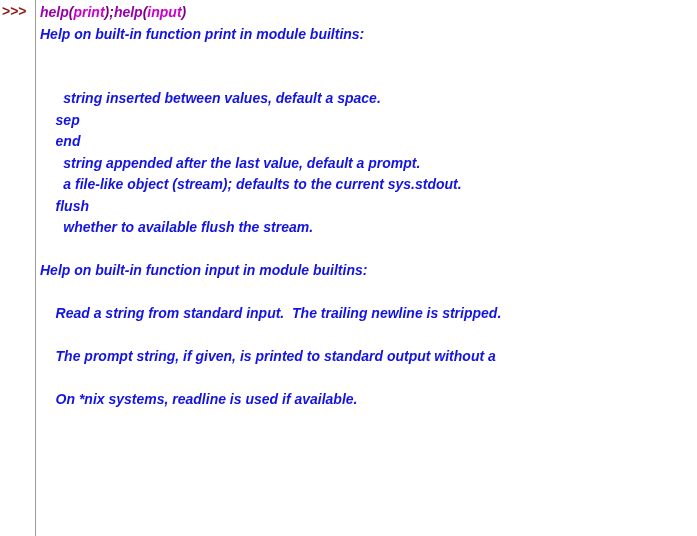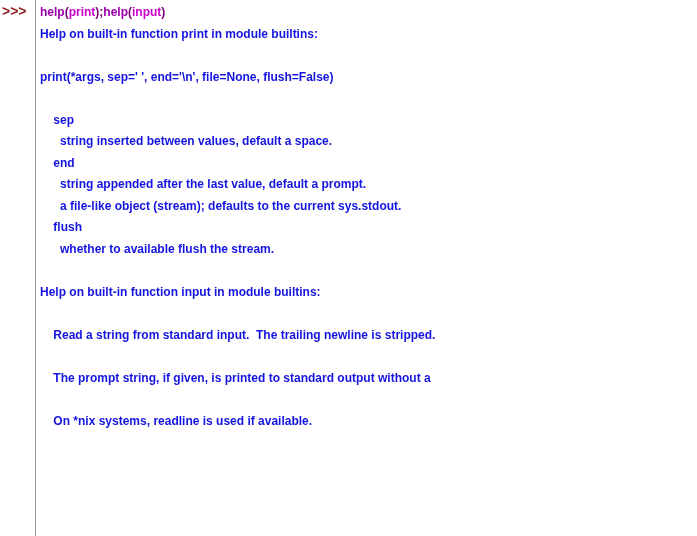--- a/index.html
+++ b/index.html
@@ -46,26 +46,27 @@
 
   .content {
     position: absolute;
     left: 40px;
     top: 2px;
     width: 655px;
   }
 
   .line {
     font-family: "Liberation Sans", sans-serif;
-    font-size: 12px;
+    font-size: 14px;
     line-height: 21.5px;
     font-weight: bold;
     color: #1414e0;
     white-space: pre;
     height: 21.5px;
+    font-style: italic;
   }
 
   .line.blank {
     color: transparent;
   }
 
   
   .line.input-echo {
     color: #1414e0;
   }
@@ -86,24 +87,23 @@
 
   <div class="gutter-rule"></div>
 
   <div class="prompt">&gt;&gt;&gt;</div>
 
   <div class="content">
     <div class="line input-echo" id="input-echo"><span class="tok-builtin">help</span><span class="tok-plain">(</span><span class="tok-arg">print</span><span class="tok-plain">);</span><span class="tok-builtin">help</span><span class="tok-plain">(</span><span class="tok-arg">input</span><span class="tok-plain">)</span></div>
     <div id="output-lines">
         <div class="line">Help on built-in function print in module builtins:</div>
         <div class="line blank">&nbsp;</div>
-        <div class="line">print(*args, sep=' ', end='\n', file=None, flush=False)</div>
         <div class="line blank">&nbsp;</div>
+        <div class="line">      string inserted between values, default a space.</div>
         <div class="line">    sep</div>
-        <div class="line">      string inserted between values, default a space.</div>
         <div class="line">    end</div>
         <div class="line">      string appended after the last value, default a prompt.</div>
         <div class="line">      a file-like object (stream); defaults to the current sys.stdout.</div>
         <div class="line">    flush</div>
         <div class="line">      whether to available flush the stream.</div>
         <div class="line blank">&nbsp;</div>
         <div class="line">Help on built-in function input in module builtins:</div>
         <div class="line blank">&nbsp;</div>
         <div class="line">    Read a string from standard input.  The trailing newline is stripped.</div>
         <div class="line blank">&nbsp;</div>

